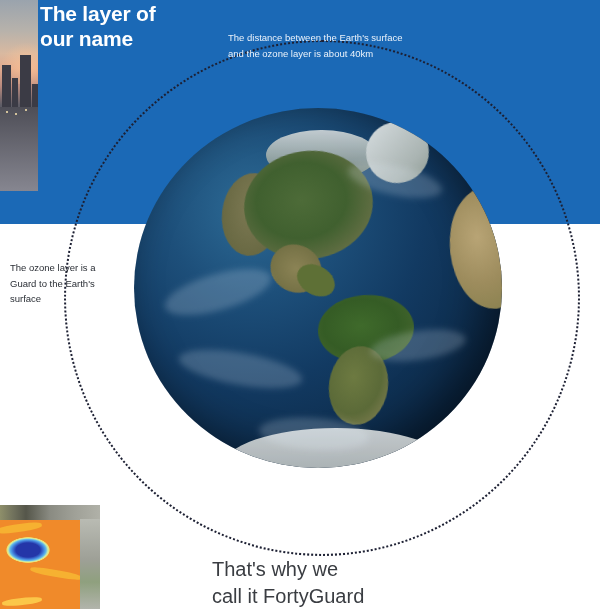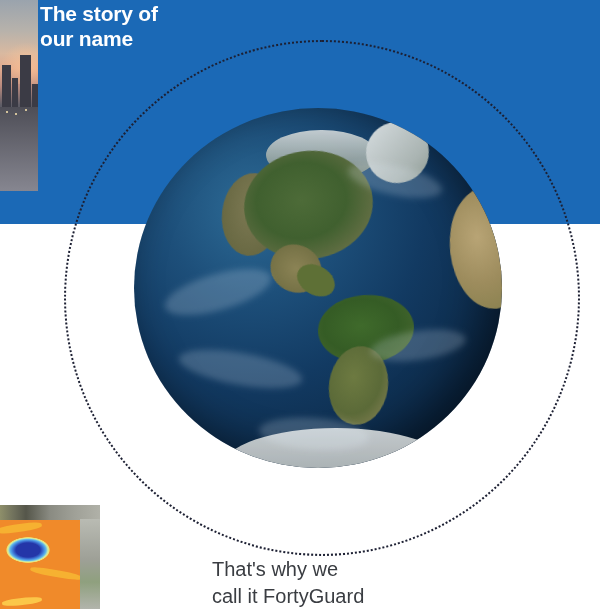--- a/index.html
+++ b/index.html
@@ -190,23 +190,24 @@
     <div class="bld b1"></div>
     <div class="bld b2"></div>
     <div class="bld b3"></div>
     <div class="bld b4"></div>
     <div class="road"></div>
     <div class="lamp l1"></div>
     <div class="lamp l2"></div>
     <div class="lamp l3"></div>
   </div>
 
-  <div class="header-title">The story of
+  <div class="header-title">The layer of
 our name</div>
 
+  <div class="distance-note">The distance between the Earth's surface and the ozone layer is about 40km</div>
 
   <div class="globe-wrap">
     <div class="globe">
       <div class="land na-arctic"></div>
       <div class="land greenland"></div>
       <div class="land na-west"></div>
       <div class="land na-main"></div>
       <div class="land mexico"></div>
       <div class="land centam"></div>
       <div class="land sa-north"></div>
@@ -214,20 +215,21 @@
       <div class="land africa"></div>
       <div class="land antarctica"></div>
       <div class="cloud c1"></div>
       <div class="cloud c2"></div>
       <div class="cloud c3"></div>
       <div class="cloud c4"></div>
       <div class="cloud c5"></div>
     </div>
   </div>
 
+  <div class="ozone-note">The ozone layer is a Guard to the Earth's surface</div>
 
   <div class="heat-photo">
     <div class="map-base"></div>
     <div class="strip-top"></div>
     <div class="heat">
       <div class="band bd1"></div>
       <div class="band bd2"></div>
       <div class="band bd3"></div>
     </div>
     <div class="city-right"></div>

